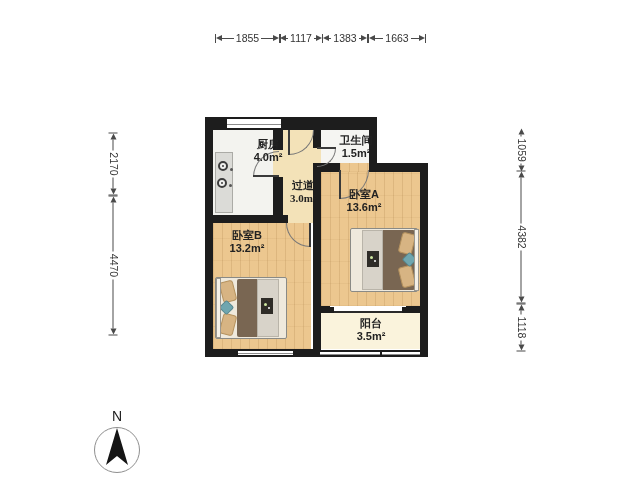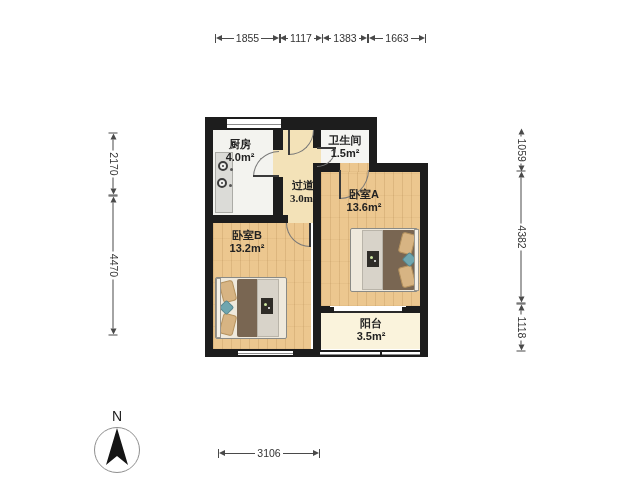--- a/index.html
+++ b/index.html
@@ -150,25 +150,25 @@
 
   <div class="arc br" style="left:317px;top:148px;width:19px;height:19px;"></div>
   <div class="leaf" style="left:317px;top:147px;width:19px;height:2px;"></div>
 
   <div class="arc br" style="left:340px;top:170px;width:29px;height:29px;"></div>
   <div class="leaf" style="left:339px;top:170px;width:2px;height:29px;"></div>
 
   <div class="arc bl" style="left:286px;top:223px;width:24px;height:24px;"></div>
   <div class="leaf" style="left:309px;top:223px;width:2px;height:24px;"></div>
 
-  <div class="rlabel" style="left:240px;top:138px;">
+  <div class="rlabel" style="left:268px;top:138px;">
     <div>厨房</div>
     <div class="area">4.0m²</div>
   </div>
-  <div class="rlabel" style="left:345px;top:134px;">
+  <div class="rlabel" style="left:356px;top:134px;">
     <div>卫生间</div>
     <div class="area">1.5m²</div>
   </div>
   <div class="rlabel" style="left:303px;top:179px;font-family:Liberation Serif, serif;">
     <div>过道</div>
     <div class="area">3.0m²</div>
   </div>
   <div class="rlabel" style="left:364px;top:188px;">
     <div>卧室A</div>
     <div class="area">13.6m²</div>
@@ -215,29 +215,20 @@
         <span class="ah l"></span>
         <span class="dline"></span>
         <span class="dlbl">1663</span>
         <span class="dline"></span>
         <span class="ah r"></span>
         <span class="tick"></span>
       </div>
   </div>
 
   <div class="dimrow" style="left:218px;top:445px;width:204px;">
-    <div class="dseg" style="width:102px;">
-        <span class="tick"></span>
-        <span class="ah l"></span>
-        <span class="dline"></span>
-        <span class="dlbl">3106</span>
-        <span class="dline"></span>
-        <span class="ah r"></span>
-        <span class="tick"></span>
-      </div>
   </div>
 
   <div class="dimrow vert" style="left:12px;top:226px;width:203px;">
     <div class="dseg" style="width:63px;">
         <span class="tick"></span>
         <span class="ah l"></span>
         <span class="dline"></span>
         <span class="dlbl">2170</span>
         <span class="dline"></span>
         <span class="ah r"></span>

